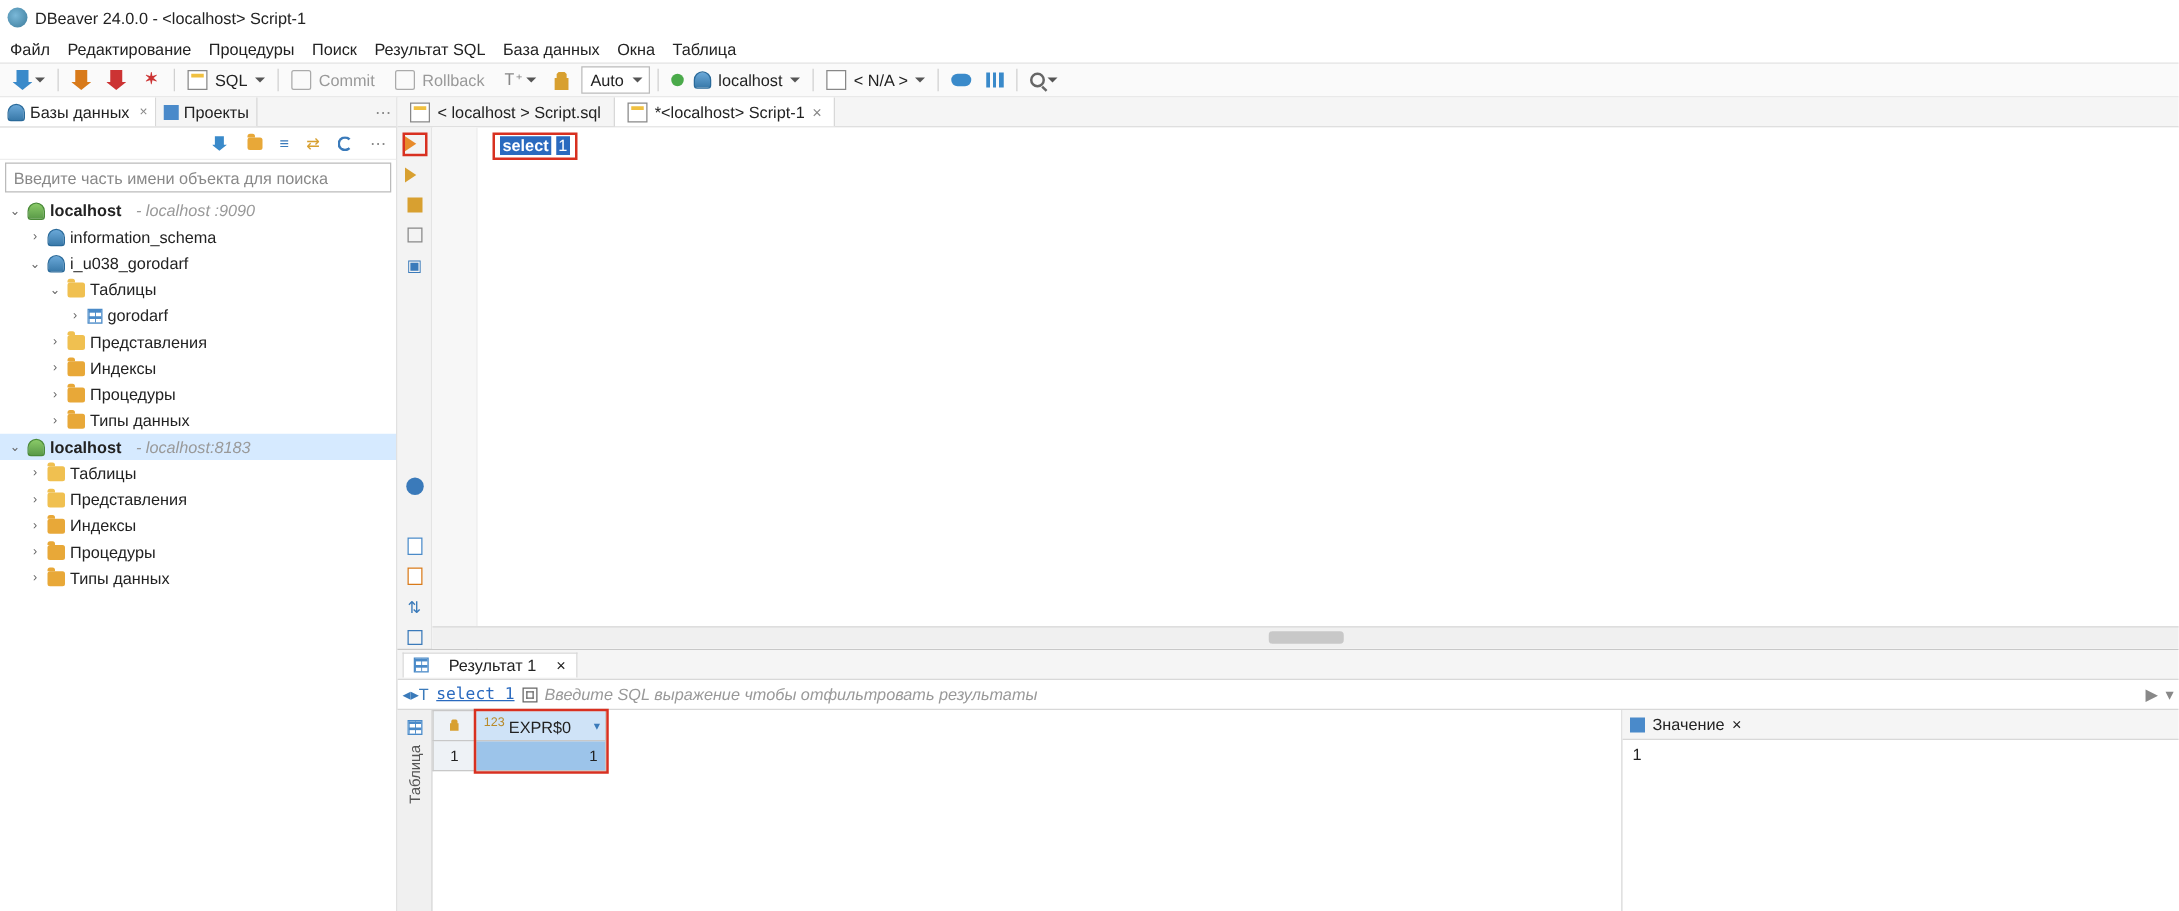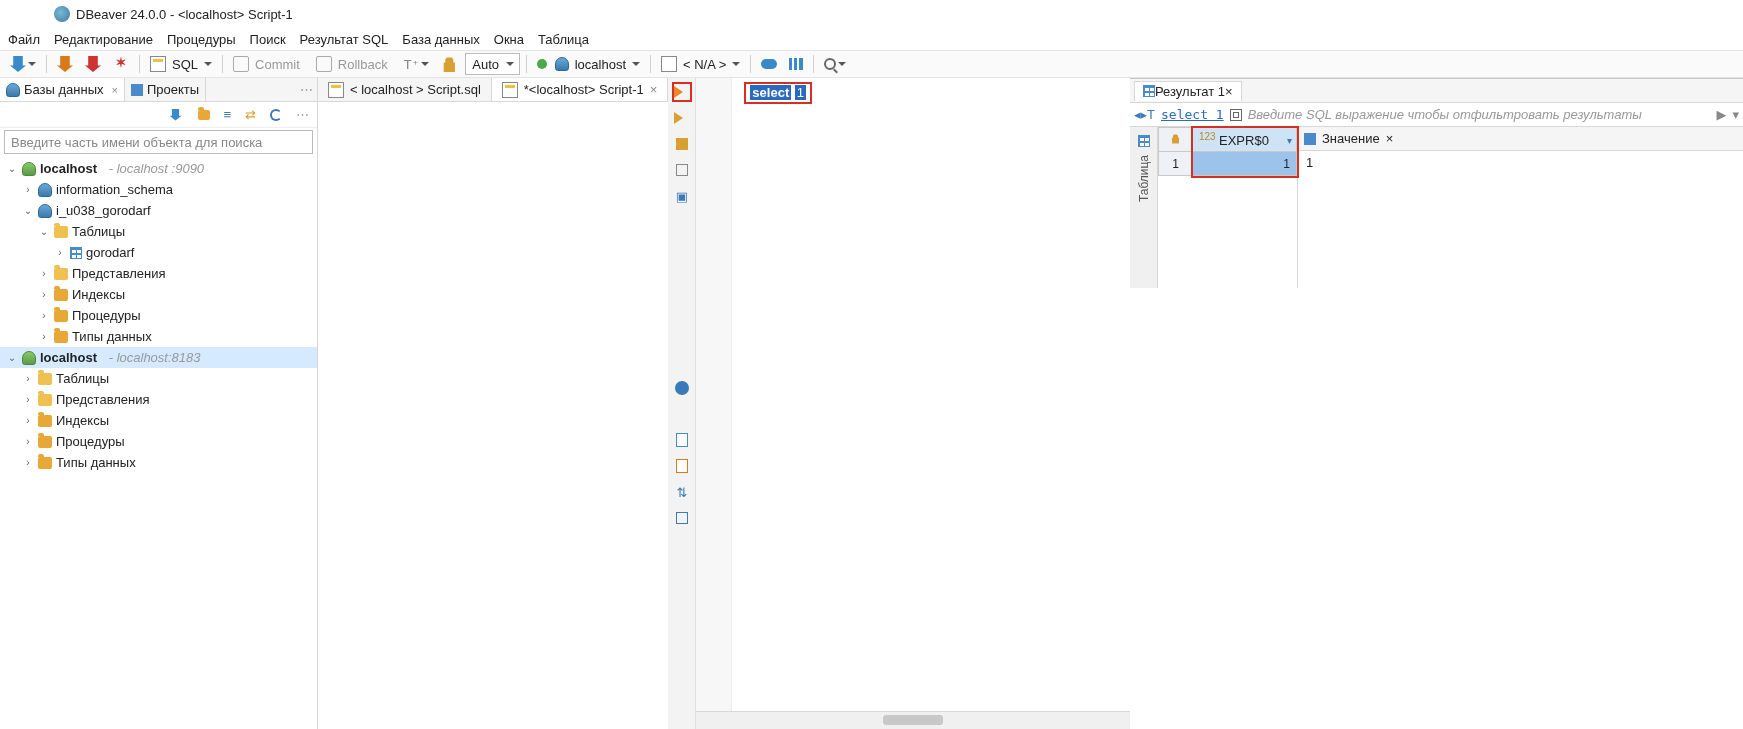--- a/index.html
+++ b/index.html
@@ -1,17 +1,17 @@
 <!DOCTYPE html>
 <html><head>
 <meta charset="utf-8">
 <style>
 * { box-sizing: border-box; margin: 0; padding: 0; font-family: "Segoe UI", Tahoma, sans-serif; font-size: 13px; }
 body { background: #fff; color: #222; overflow: hidden; width: 1743px; height: 729px; }
-.titlebar { height: 28px; display: flex; align-items: center; padding: 0 6px; gap: 6px; margin-left: 48px; }
+.titlebar { height: 28px; display: flex; align-items: center; padding: 0 6px; gap: 6px; }
 .titlebar .app-icon { width: 16px; height: 16px; border-radius: 50%; background: radial-gradient(circle at 40% 40%, #7ab8d8, #3a7a9a); }
 .menubar { height: 22px; display: flex; align-items: center; padding: 0 8px; gap: 14px; }
 .menubar span { cursor: default; }
 .toolbar { height: 28px; border-top: 1px solid #e4e4e4; border-bottom: 1px solid #e4e4e4; display: flex; align-items: center; padding: 0 6px; gap: 4px; background: #fafafa; }
 .tb-btn { display: inline-flex; align-items: center; height: 22px; padding: 0 4px; gap: 2px; }
 .tb-sep { width: 1px; height: 18px; background: #d0d0d0; margin: 0 2px; }
 .tb-text { padding: 0 4px; }
 .tb-combo { height: 22px; border: 1px solid #bbb; background: #fff; padding: 0 20px 0 6px; display: inline-flex; align-items: center; position: relative; }
 .tb-combo::after { content: ""; position: absolute; right: 5px; top: 50%; border: 4px solid transparent; border-top-color: #555; transform: translateY(-2px); }
 .dd { display: inline-flex; align-items: center; gap: 2px; }
@@ -49,40 +49,40 @@
 .search-box { height: 24px; border: 1px solid #bbb; margin: 2px 4px; padding: 0 6px; display: flex; align-items: center; color: #888; font-style: normal; }
 .tree { flex: 1; overflow: auto; padding: 2px 0; }
 .tree-row { display: flex; align-items: center; height: 21px; padding-left: 6px; gap: 4px; white-space: nowrap; }
 .tree-row.selected { background: #d6eaff; }
 .tree-row .twisty { width: 12px; text-align: center; color: #666; font-size: 10px; }
 .tree-row .lbl-muted { color: #999; font-style: italic; }
 .indent-1 { padding-left: 22px; }
 .indent-2 { padding-left: 38px; }
 .indent-3 { padding-left: 54px; }
 
-.right-area { flex: 1; display: flex; }
+.right-area { flex: 1; display: flex; flex-direction: column; }
 .editor-tabs { height: 24px; display: flex; align-items: stretch; background: #f5f5f5; border-bottom: 1px solid #d8d8d8; }
 .editor-tab { display: flex; align-items: center; padding: 0 10px; gap: 6px; border-right: 1px solid #d8d8d8; }
 .editor-tab.active { background: #fff; }
 .editor-tab .close { color: #888; font-size: 13px; }
 .editor-body { flex: 1; display: flex; min-height: 0; }
 .editor-left-toolbar { width: 28px; background: #f3f3f3; border-right: 1px solid #e0e0e0; display: flex; flex-direction: column; align-items: center; padding-top: 4px; gap: 6px; }
 .editor-left-toolbar .tbtn { width: 20px; height: 20px; display: flex; align-items: center; justify-content: center; }
 .highlight-run { border: 2px solid #d83020; padding: 0; }
 .play-tri { width: 0; height: 0; border: 6px solid transparent; border-left: 9px solid #e88a2a; }
 .code-area { flex: 1; position: relative; background: #fff; }
 .gutter { position: absolute; left: 0; top: 0; bottom: 0; width: 36px; background: #f7f7f7; border-right: 1px solid #eee; }
 .code-line { position: absolute; left: 48px; top: 4px; font-family: Consolas, monospace; }
 .code-highlight-box { border: 2px solid #d83020; padding: 0 4px; display: inline-block; line-height: 18px; }
 .sql-keyword { background: #2a6abf; color: #fff; padding: 0 2px; font-weight: bold; }
 .sql-num { background: #2a6abf; color: #fff; padding: 0 2px; }
 
 .results-area { height: 210px; border-top: 1px solid #c8c8c8; display: flex; flex-direction: column; }
 .results-tabs { height: 24px; display: flex; align-items: center; background: #f5f5f5; border-bottom: 1px solid #d8d8d8; padding-left: 4px; gap: 6px; }
-.results-tab { display: flex; align-items: center; gap: 0; background: #fff; border: 1px solid #d8d8d8; border-bottom: none; padding: 2px 8px; }
+.results-tab { display: flex; align-items: center; gap: 16px; background: #fff; border: 1px solid #d8d8d8; border-bottom: none; padding: 2px 8px; }
 .results-filter-row { height: 24px; display: flex; align-items: center; border-bottom: 1px solid #d8d8d8; padding: 0 4px; gap: 6px; }
 .results-filter-row .sql-text { color: #2a6abf; font-family: Consolas, monospace; text-decoration: underline; }
 .results-filter-row .hint { color: #999; font-style: italic; }
 .results-body { flex: 1; display: flex; }
 .results-left-tabs { width: 28px; background: #f0f0f0; border-right: 1px solid #d8d8d8; display: flex; flex-direction: column; align-items: center; justify-content: flex-start; padding-top: 8px; gap: 8px; }
 .vtext { writing-mode: vertical-rl; transform: rotate(180deg); font-size: 12px; color: #555; }
 .grid-wrap { flex: 1; position: relative; }
 .grid-wrap table { border-collapse: collapse; }
 .grid-wrap th, .grid-wrap td { border: 1px solid #c8c8c8; height: 24px; font-size: 12px; }
 .grid-wrap th { background: #eef2f6; font-weight: normal; }

